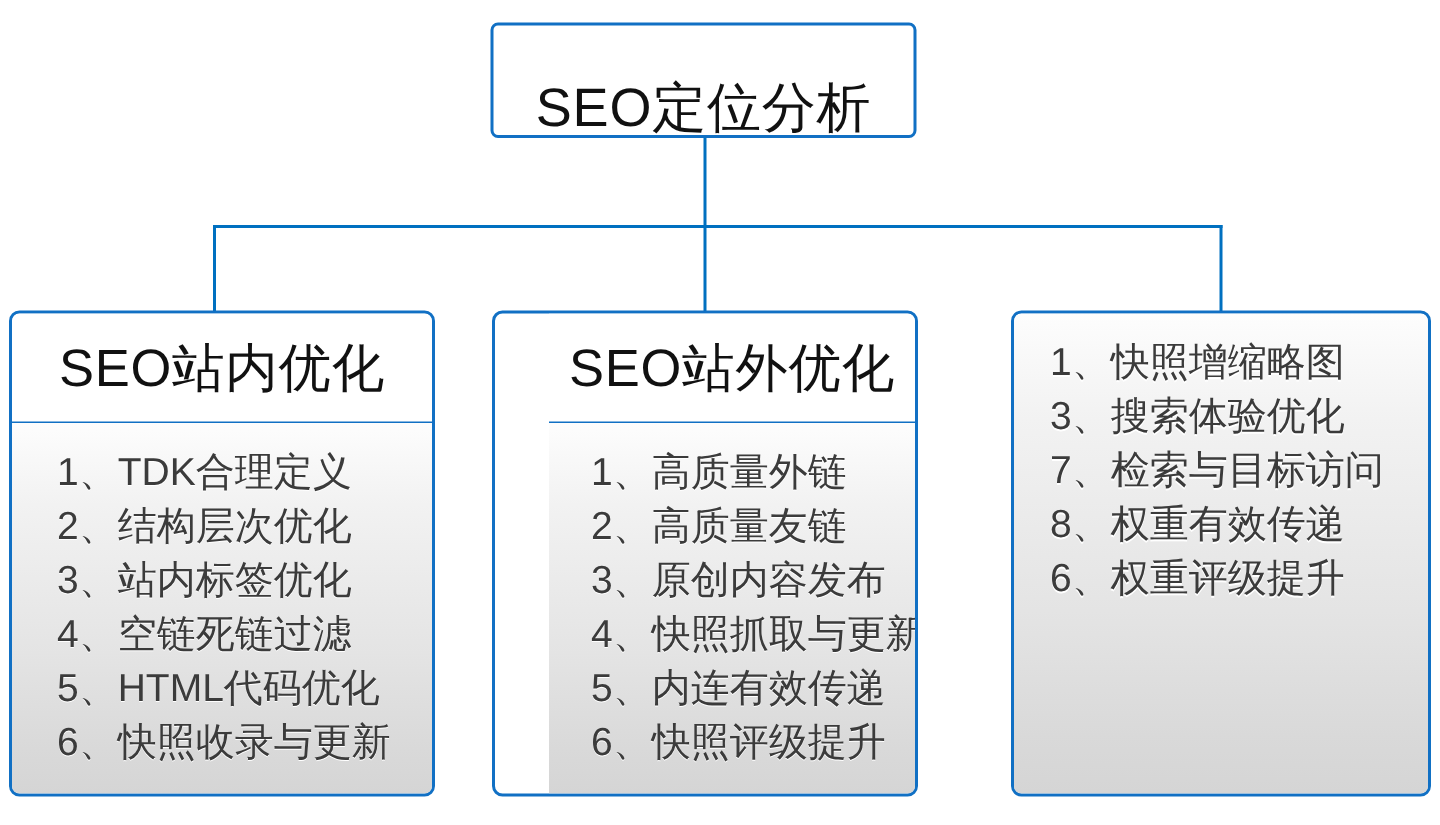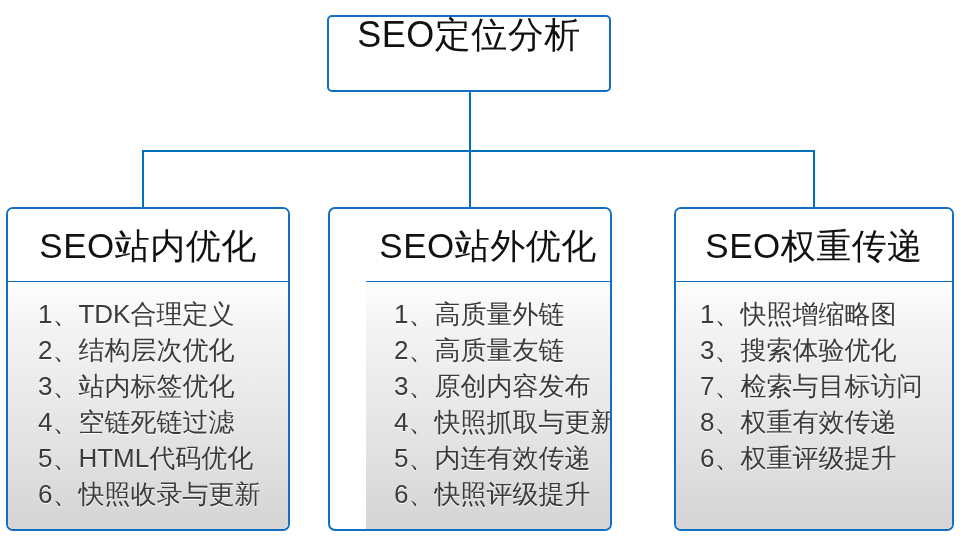--- a/index.html
+++ b/index.html
@@ -47,21 +47,21 @@
     position: absolute;
     left: 327px;
     top: 15px;
     width: 284px;
     height: 77px;
     box-sizing: border-box;
     border: 2px solid #1170c4;
     border-radius: 5px;
     background: #ffffff;
     display: flex;
-    align-items: flex-start;
+    align-items: flex-end;
     justify-content: center;
   }
   .root-title {
     font-size: 36px;
     line-height: 1;
     color: #111111;
     letter-spacing: 0.5px;
     white-space: nowrap;
   }
 
@@ -161,23 +161,20 @@
       <div class="list-item">1、高质量外链</div>
       <div class="list-item">2、高质量友链</div>
       <div class="list-item">3、原创内容发布</div>
       <div class="list-item">4、快照抓取与更新</div>
       <div class="list-item">5、内连有效传递</div>
       <div class="list-item">6、快照评级提升</div>
     </div>
   </div>
 
   <div class="branch branch-3">
-    <div class="branch-header">
-      <div class="branch-header-text">SEO权重传递</div>
-    </div>
     <div class="branch-body pad-3">
       <div class="list-item">1、快照增缩略图</div>
       <div class="list-item">3、搜索体验优化</div>
       <div class="list-item">7、检索与目标访问</div>
       <div class="list-item">8、权重有效传递</div>
       <div class="list-item">6、权重评级提升</div>
     </div>
   </div>
 
 </div>

